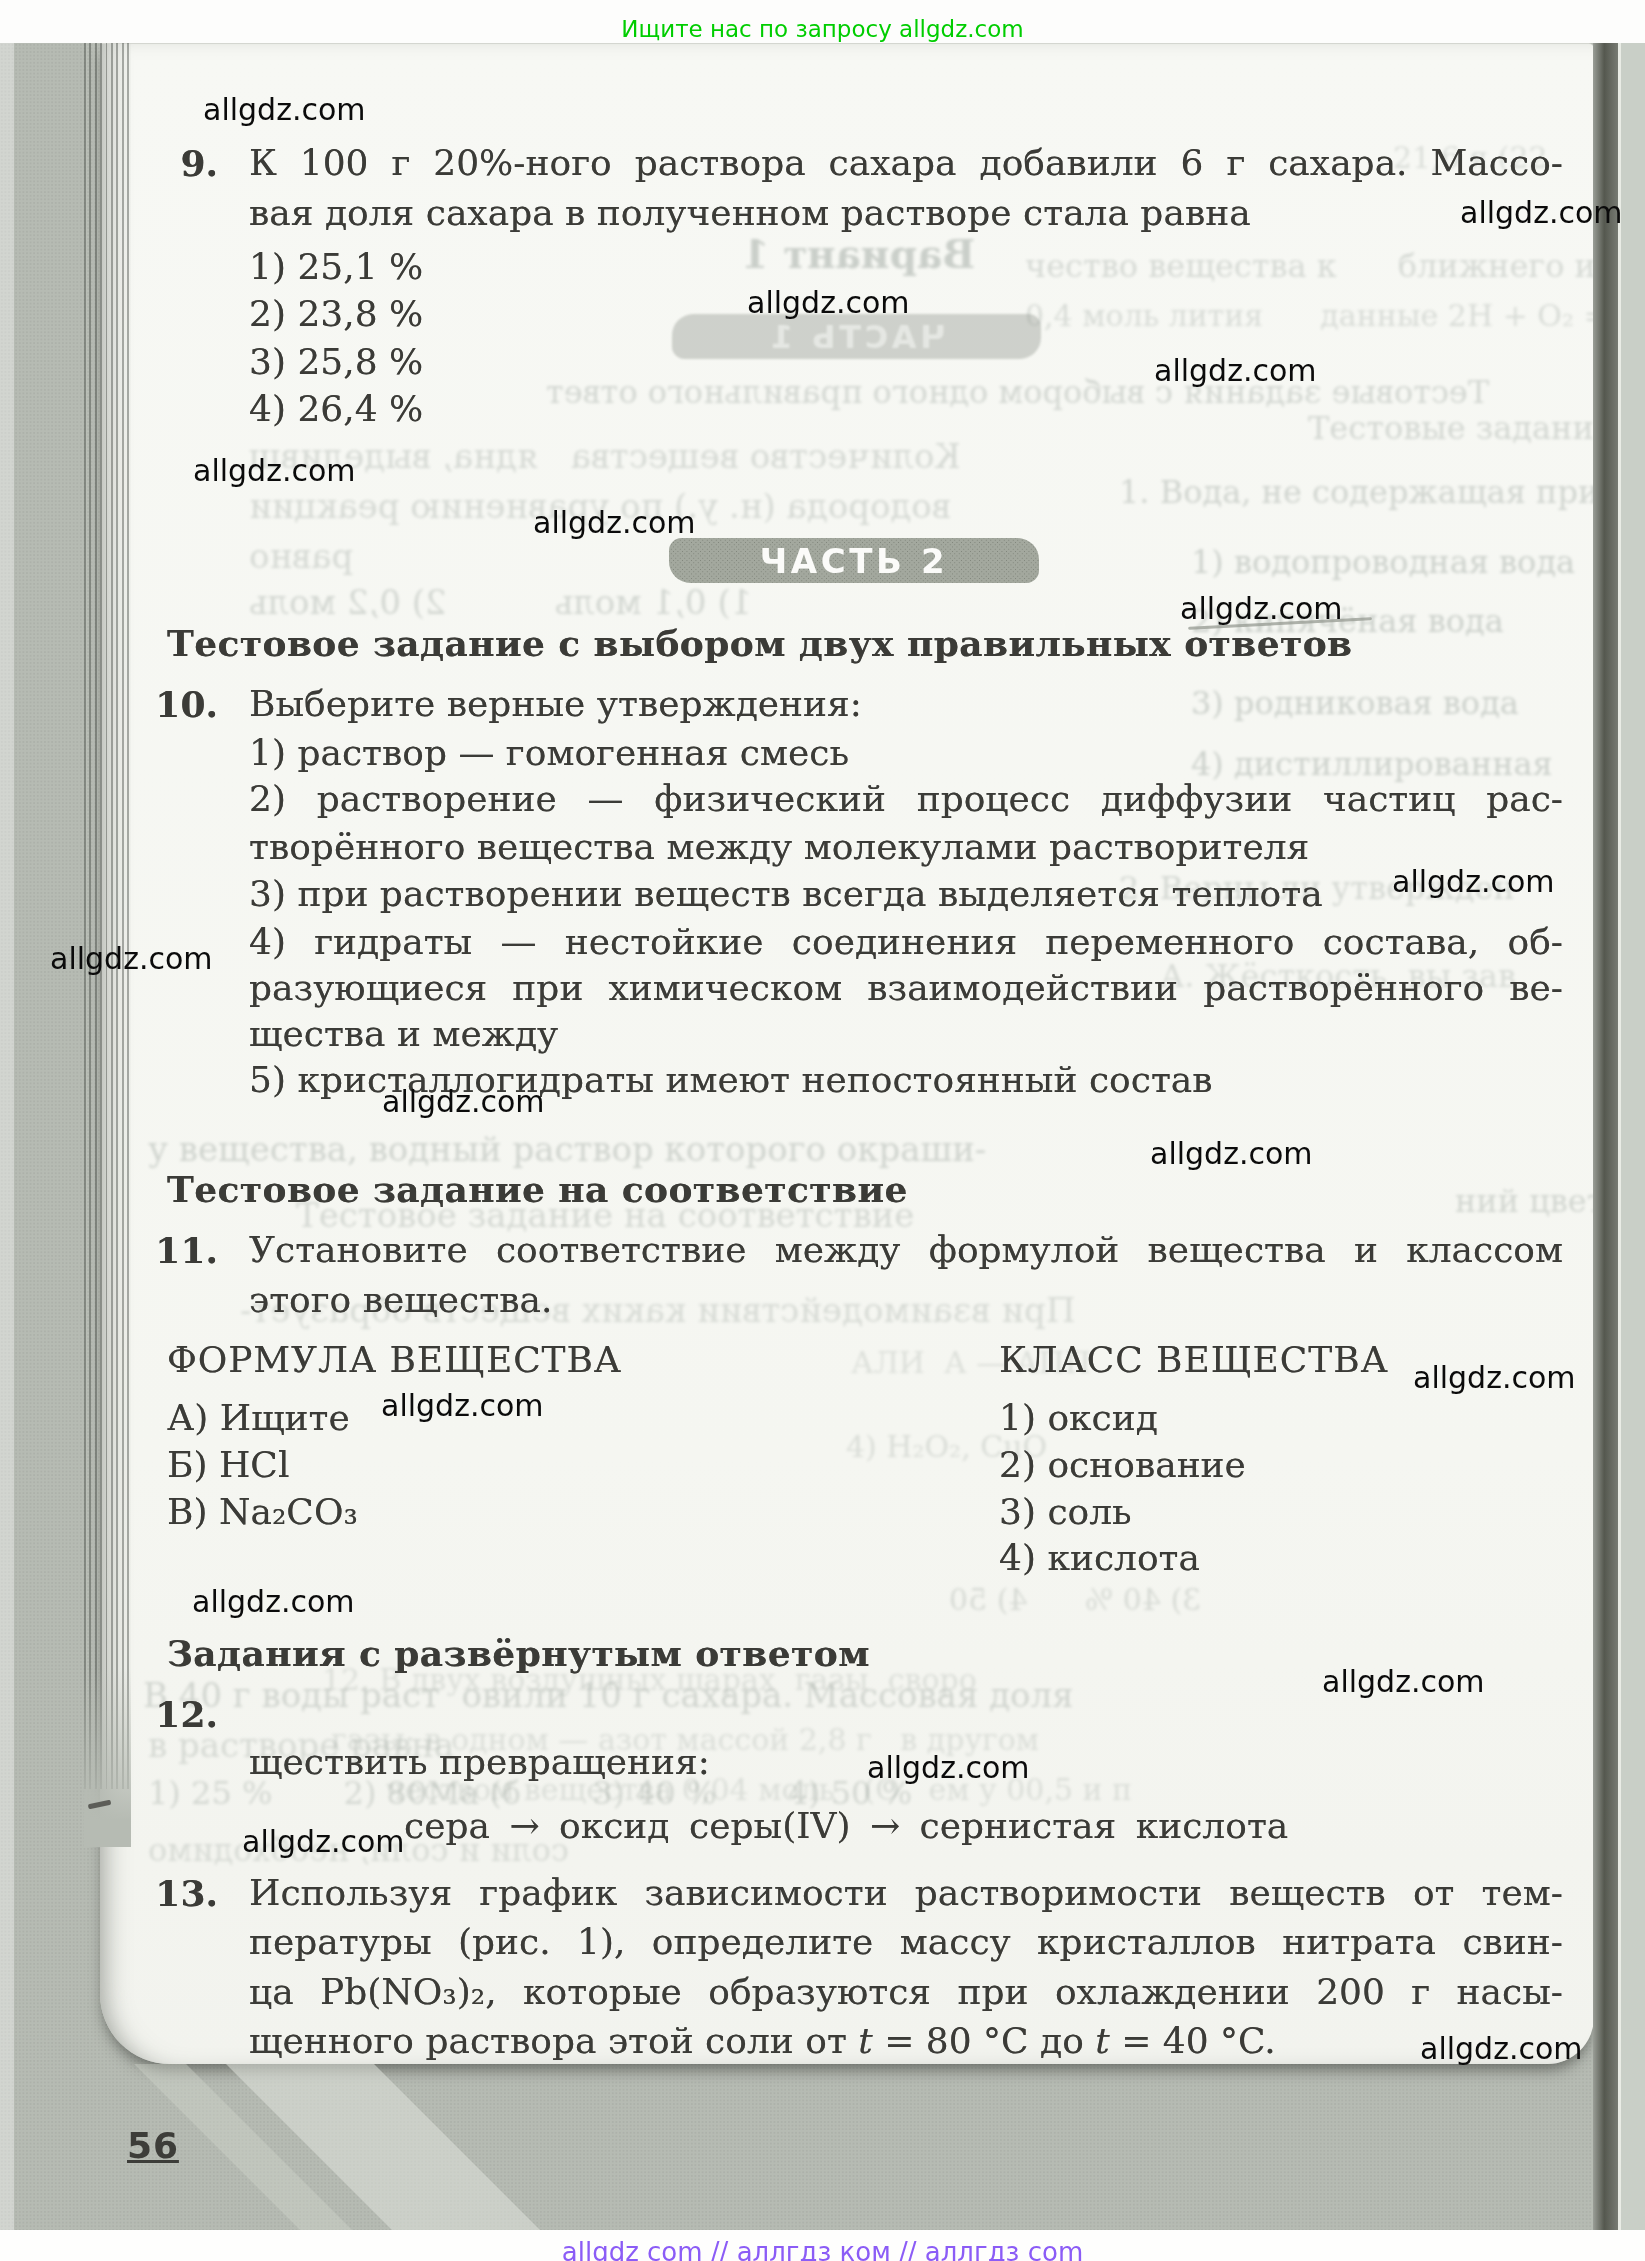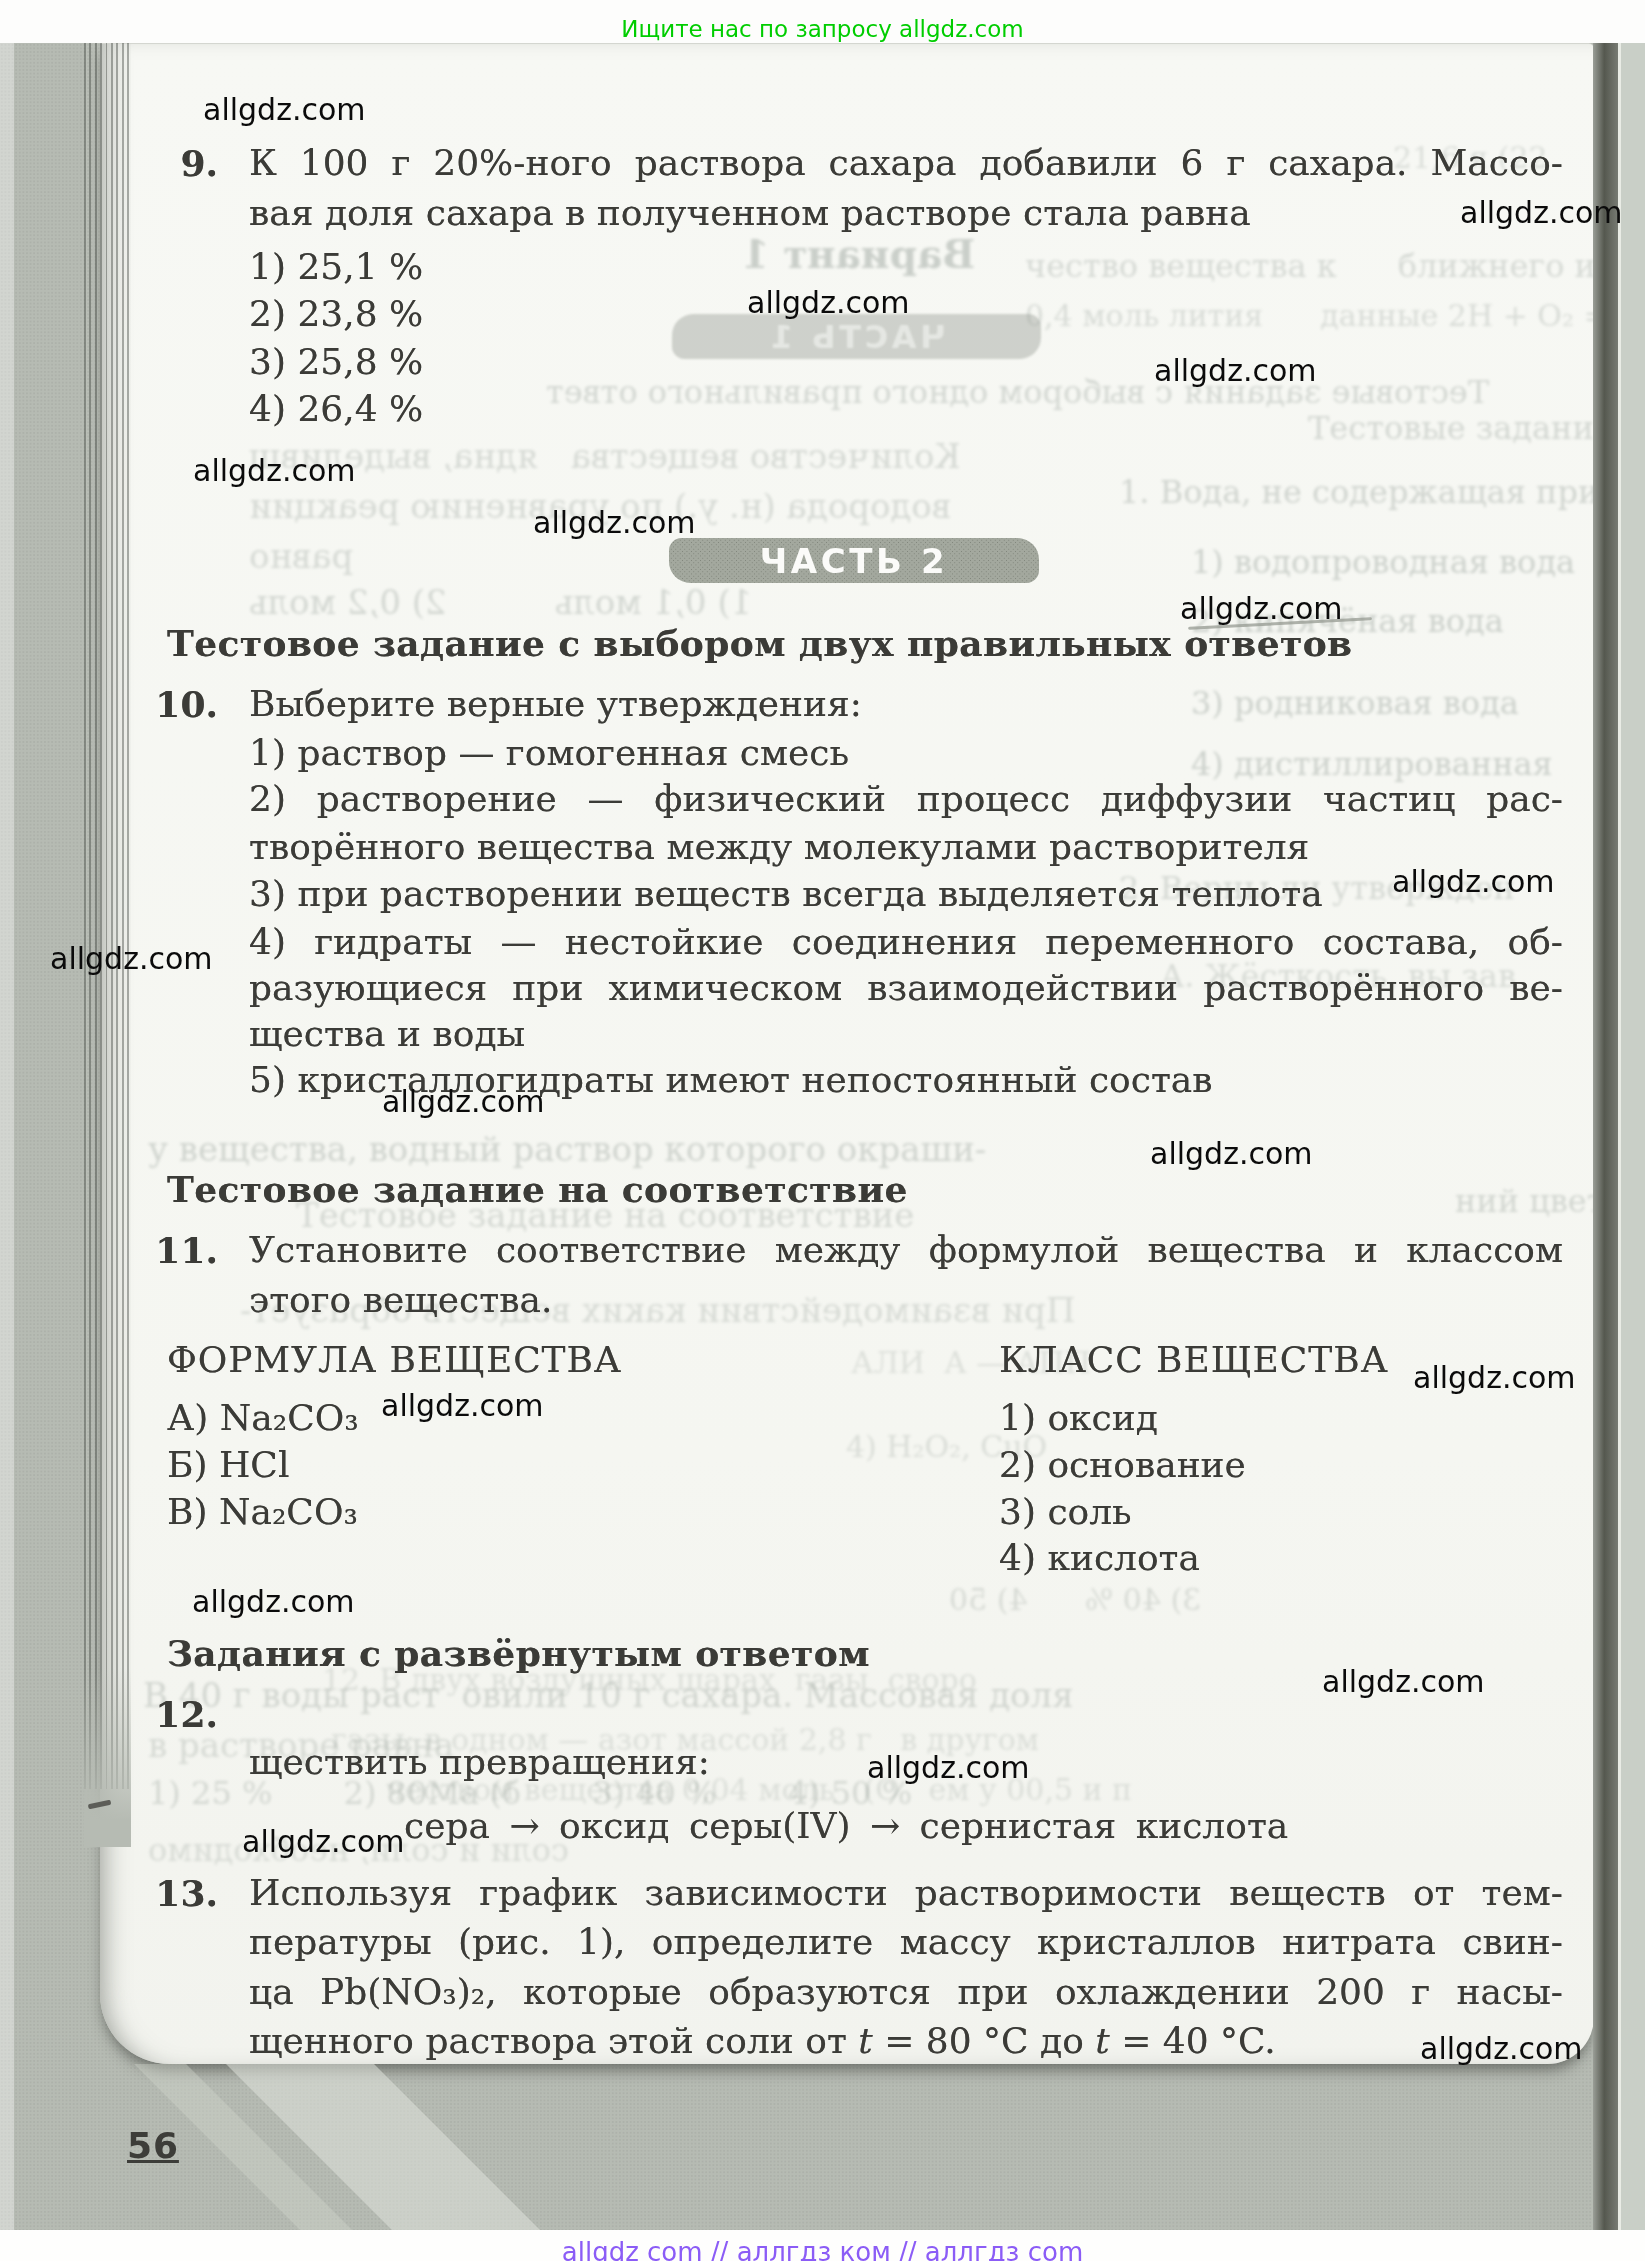--- a/index.html
+++ b/index.html
@@ -117,33 +117,33 @@
   <div class="ln hdg" style="left:167px;top:611px">Тестовое задание с выбором двух правильных ответов</div>
 
   <div class="ln qnum" style="top:672px">10.</div>
   <div class="ln" style="left:249px;top:672px">Выберите верные утверждения:</div>
   <div class="ln" style="left:249px;top:721px">1) раствор — гомогенная смесь</div>
   <div class="ln just" style="left:249px;top:767px">2) растворение — физический процесс диффузии частиц рас-</div>
   <div class="ln" style="left:249px;top:815px">творённого вещества между молекулами растворителя</div>
   <div class="ln" style="left:249px;top:862px">3) при растворении веществ всегда выделяется теплота</div>
   <div class="ln just" style="left:249px;top:910px">4) гидраты — нестойкие соединения переменного состава, об-</div>
   <div class="ln just" style="left:249px;top:956px">разующиеся при химическом взаимодействии растворённого ве-</div>
-  <div class="ln" style="left:249px;top:1002px">щества и воды</div>
+  <div class="ln" style="left:249px;top:1002px">щества и между</div>
   <div class="ln" style="left:249px;top:1048px">5) кристаллогидраты имеют непостоянный состав</div>
 
   <div class="ln hdg" style="left:167px;top:1157px">Тестовое задание на соответствие</div>
 
   <div class="ln qnum" style="top:1218px">11.</div>
   <div class="ln just" style="left:249px;top:1218px">Установите соответствие между формулой вещества и классом</div>
   <div class="ln" style="left:249px;top:1268px">этого вещества.</div>
 
   <div class="ln caps" style="left:167px;top:1328px">ФОРМУЛА ВЕЩЕСТВА</div>
   <div class="ln caps" style="left:999px;top:1328px">КЛАСС ВЕЩЕСТВА</div>
 
-  <div class="ln" style="left:167px;top:1386px">А) Na₂CO₃</div>
+  <div class="ln" style="left:167px;top:1386px">А) Ищите</div>
   <div class="ln" style="left:167px;top:1433px">Б) HCl</div>
   <div class="ln" style="left:167px;top:1480px">В) Na₂CO₃</div>
 
   <div class="ln" style="left:999px;top:1386px">1) оксид</div>
   <div class="ln" style="left:999px;top:1433px">2) основание</div>
   <div class="ln" style="left:999px;top:1480px">3) соль</div>
   <div class="ln" style="left:999px;top:1526px">4) кислота</div>
 
   <div class="ln hdg" style="left:167px;top:1621px">Задания с развёрнутым ответом</div>
 

